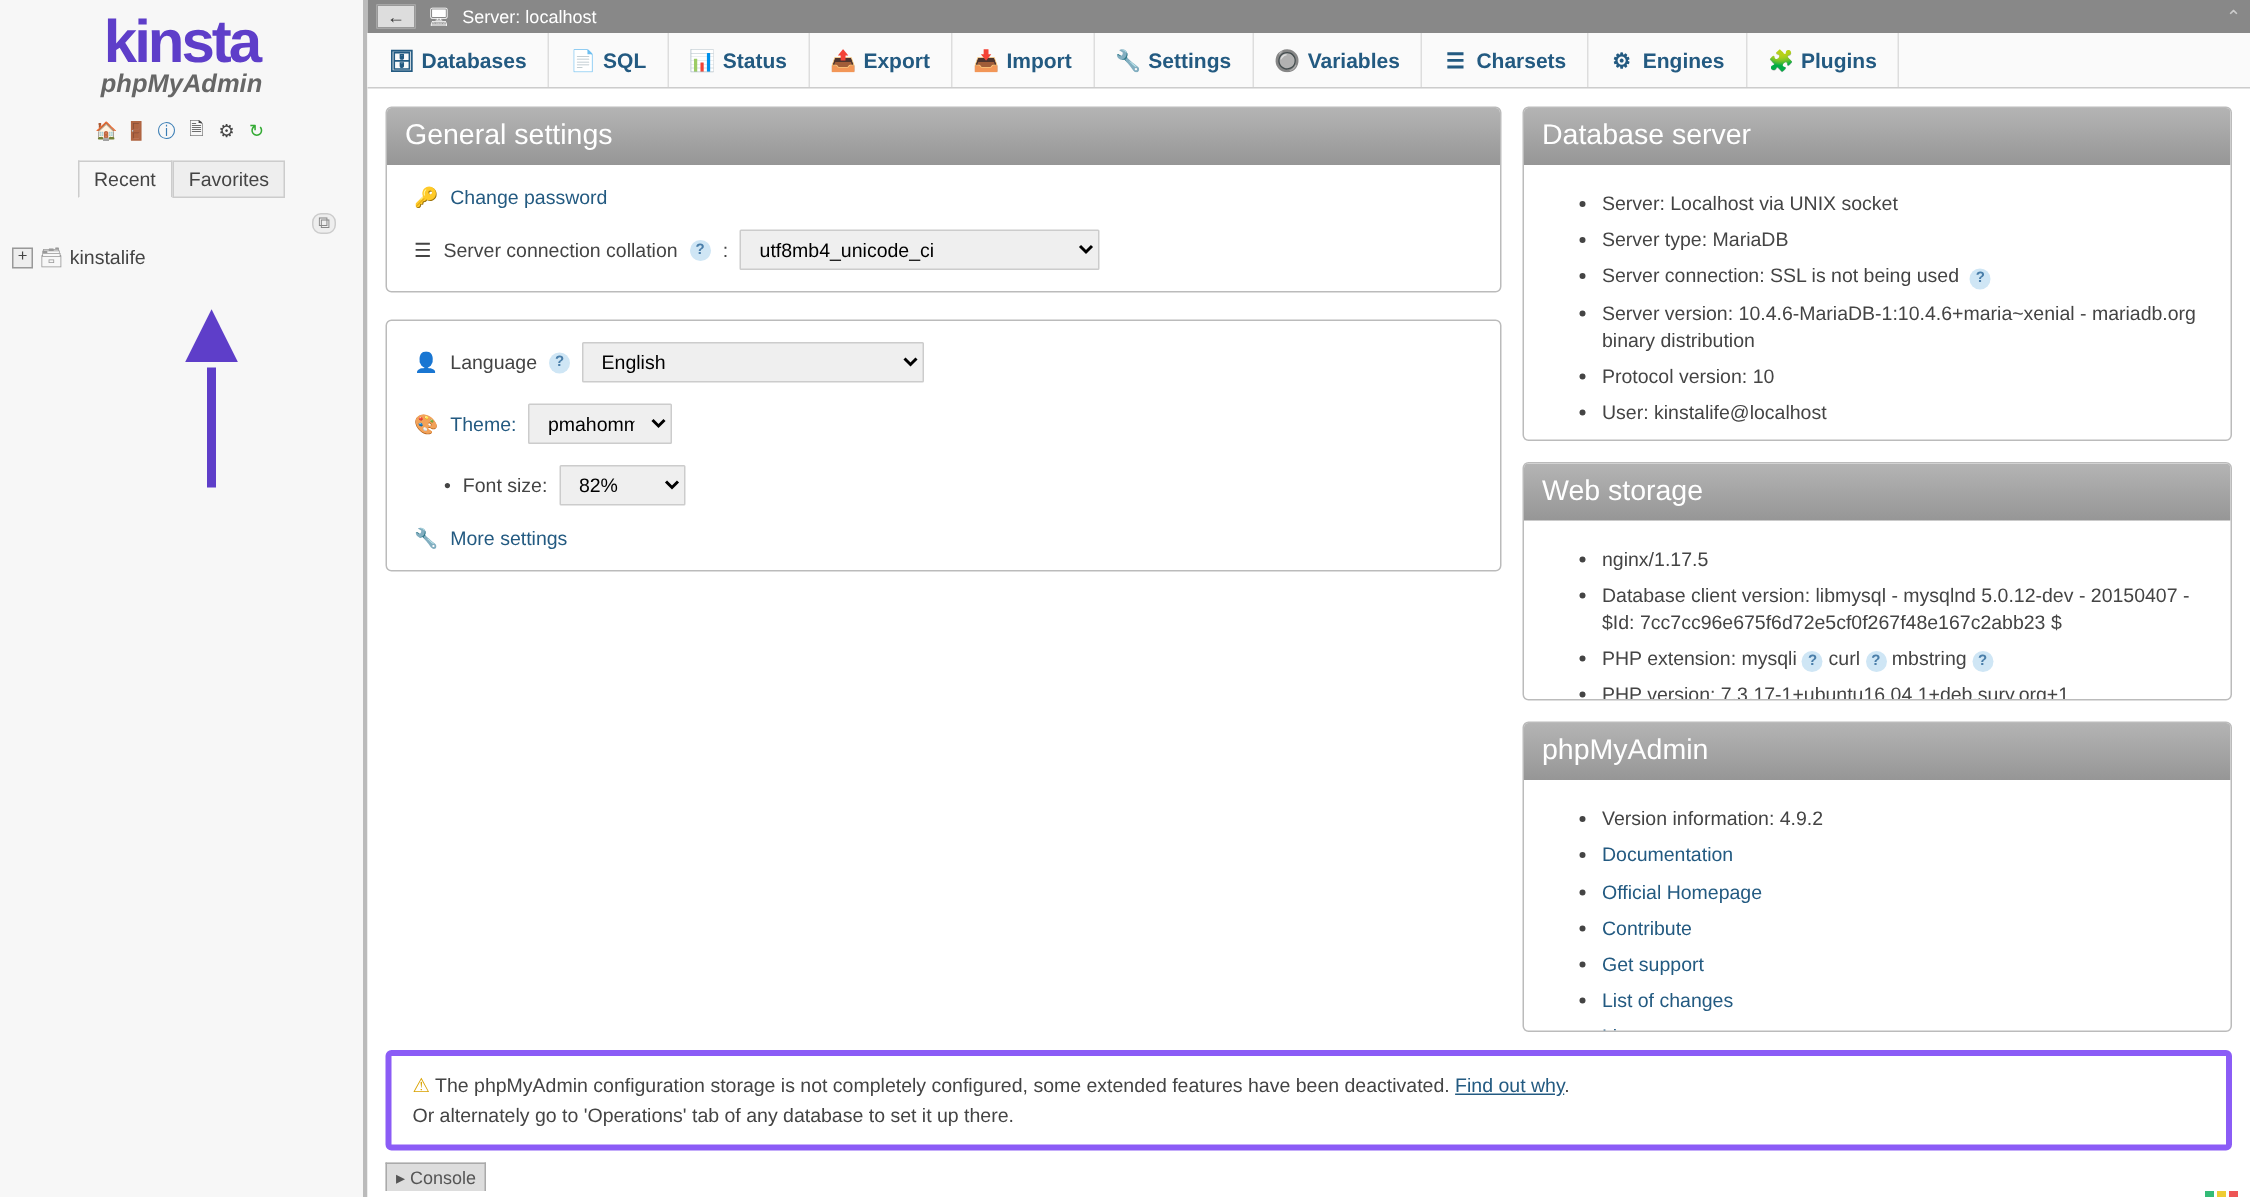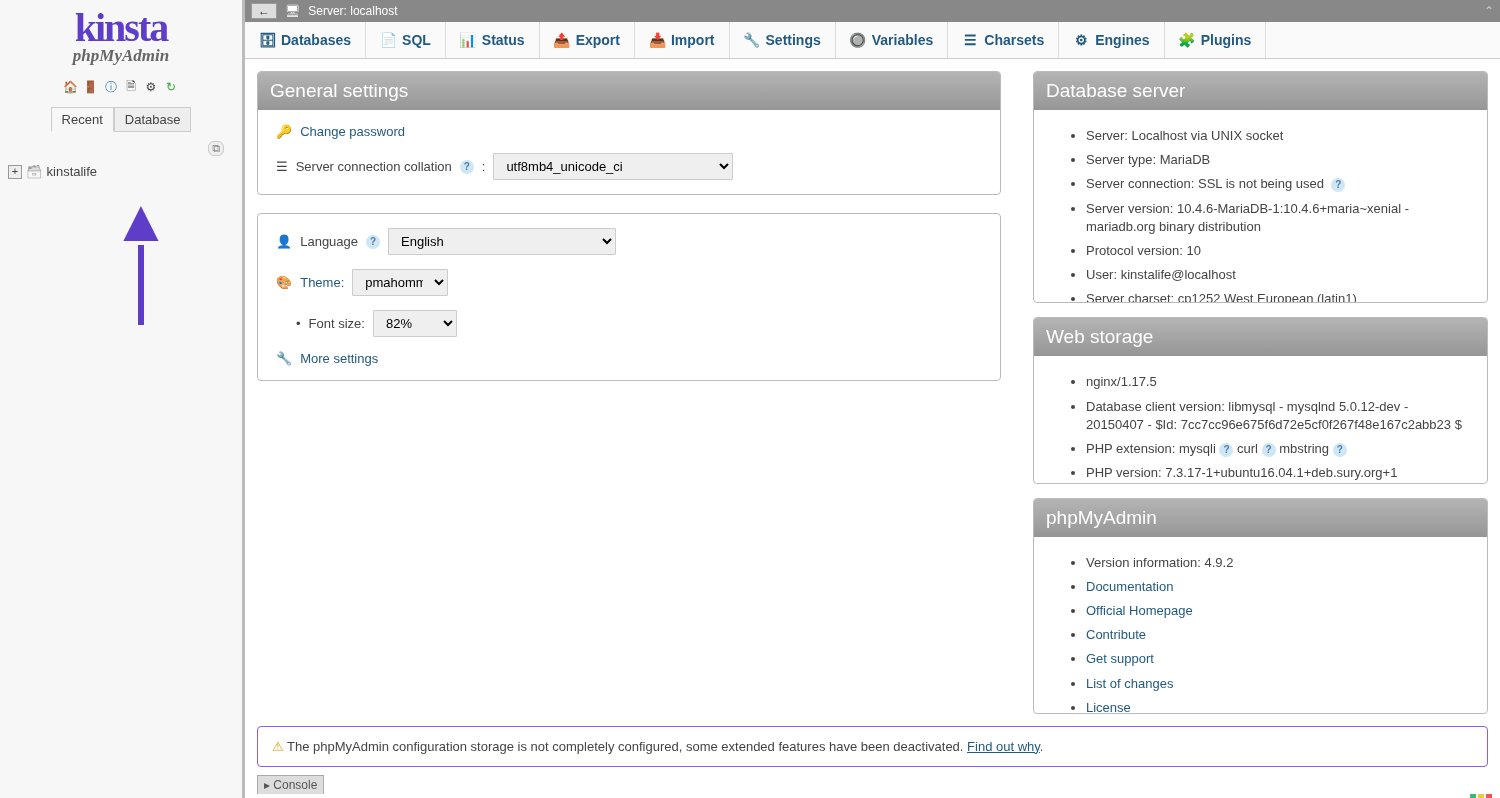--- a/index.html
+++ b/index.html
@@ -1,19 +1,19 @@
 <!DOCTYPE html>
 <html><head>
 <meta charset="utf-8">
 <style>
 * { box-sizing: border-box; margin: 0; padding: 0; }
 body { font-family: sans-serif; font-size: 13px; color: #444; background: #fff; width: 1500px; height: 798px; overflow: hidden; }
 .container { display: flex; height: 100%; }
 .sidebar { width: 245px; background: #f7f7f7; border-right: 3px solid #bbb; display: flex; flex-direction: column; align-items: center; padding-top: 5px; }
-.logo { color: #5E3EC9; font-family: Liberation Serif, serif; text-align: center; padding: 5px 0; }
+.logo { color: #5E3EC9; font-family: Liberation Sans, sans-serif; text-align: center; padding: 5px 0; }
 .logo-main { font-size: 40px; font-weight: 900; letter-spacing: -2px; line-height: 0.9; }
 .logo-sub { font-size: 17px; color: #666; font-style: italic; font-weight: 600; }
 .icon-row { display: flex; gap: 4px; margin: 8px 0; }
 .icon-row span { width: 16px; height: 16px; display: inline-flex; align-items: center; justify-content: center; font-size: 12px; cursor: pointer; }
 .tabs { display: flex; margin: 4px 0; text-align: right; }
 .tab { padding: 4px 10px; border: 1px solid #ccc; background: #eee; cursor: pointer; font-size: 13px; }
 .tab.active { background: #f7f7f7; border-bottom: 1px solid #f7f7f7; }
 .link-band { width: 100%; text-align: right; padding: 4px 18px 0 0; }
 .link-icon { display: inline-block; font-size: 11px; color: #888; background: #eee; border: 1px solid #ccc; border-radius: 6px; padding: 0 3px; }
 .db-tree { width: 100%; padding: 6px 4px; }
@@ -22,39 +22,39 @@
 .arrow-annot { color: #5E3EC9; font-size: 60px; text-align: center; margin-top: 10px; line-height: 0.8; }
 .arrow-stem { width: 6px; height: 80px; background: #5E3EC9; margin: 0 auto; }
 
 .main { flex: 1; display: flex; flex-direction: column; background: #fff; }
 .topbar { background: #888; color: #fff; display: flex; align-items: center; height: 22px; padding: 0 6px; font-size: 12px; gap: 8px; }
 .topbar .back { background: #ddd; color: #333; padding: 0 6px; border: 1px solid #999; cursor: pointer; }
 .topbar .collapse { margin-left: auto; cursor: pointer; color: #ccc; }
 .tab-row { background: #fafafa; display: flex; border-bottom: 1px solid #ccc; padding: 0; }
 .top-tab { display: flex; align-items: center; gap: 6px; padding: 10px 14px; border-right: 1px solid #ddd; cursor: pointer; color: #235a81; font-weight: bold; font-size: 14px; }
 .top-tab .ticon { font-size: 14px; display: inline-block; width: 16px; text-align: center; }
-.content { display: flex; gap: 32px; padding: 12px; flex: 1; overflow: auto; }
+.content { display: flex; gap: 14px; padding: 12px; flex: 1; overflow: auto; }
 .left-col { flex: 0 0 744px; display: flex; flex-direction: column; gap: 18px; }
 .right-col { flex: 1; display: flex; flex-direction: column; gap: 14px; }
 .panel { border: 1px solid #bbb; border-radius: 4px; overflow: hidden; background: #fff; }
 .panel-h { background: linear-gradient(#b4b4b4, #969696); color: #fff; padding: 8px 12px; font-size: 19px; font-weight: 400; }
 .panel-b { padding: 14px 18px; }
 .row { display: flex; align-items: center; gap: 8px; margin-bottom: 14px; }
 .row:last-child { margin-bottom: 0; }
 .link { color: #235a81; cursor: pointer; }
 .link.u { text-decoration: underline; }
 select { padding: 4px 8px; font-size: 13px; border: 1px solid #ccc; border-radius: 1px; }
 select.wide { width: 240px; }
 select.med { width: 228px; }
 select.sm { width: 96px; }
 select.xs { width: 84px; }
 .help { display: inline-flex; width: 14px; height: 14px; border-radius: 50%; background: #cfe6f5; color: #4a7ea9; font-size: 10px; align-items: center; justify-content: center; font-weight: bold; }
 ul.info { list-style: disc; padding-left: 34px; }
 ul.info li { padding: 3px 0; line-height: 1.4; }
-.footer-note { margin: 0 12px 8px 12px; border: 1px solid #8b5cf6; border-radius: 4px; padding: 10px 14px; background: #fff; line-height: 1.5; }
+.footer-note { margin: 0 12px 8px 12px; border: 4px solid #8b5cf6; border-radius: 4px; padding: 10px 14px; background: #fff; line-height: 1.5; }
 .warn-ico { color: #d9a200; }
 .console-bar { background: #ddd; border-top: 1px solid #999; padding: 2px 6px; font-size: 12px; display: inline-block; margin-left: 12px; color: #555; border: 1px solid #aaa; border-bottom: none; }
 .console-bar::before { content: "▸ "; }
 .bottom-stripe { display:flex; justify-content:flex-end; padding-right:8px; }
 .bottom-stripe span { width:6px; height:4px; margin-left:2px; }
 .micon { font-size: 13px; }
 .mid-indent { padding-left: 20px; }
 </style>
 </head>
 <body>
@@ -68,21 +68,21 @@
     <div class="icon-row">
       <span>🏠</span>
       <span>🚪</span>
       <span style="color:#3b7eb5">ⓘ</span>
       <span>🗎</span>
       <span>⚙</span>
       <span style="color:#3a3">↻</span>
     </div>
     <div class="tabs">
       <div class="tab active">Recent</div>
-      <div class="tab">Database</div>
+      <div class="tab">Favorites</div>
     </div>
     <div class="link-band">
       <span class="link-icon">⧉</span>
     </div>
     <div class="db-tree">
       <div class="db-item">
         <span class="exp">+</span>
         <span style="color:#999">🗃</span>
         <span>kinstalife</span>
       </div>
@@ -231,20 +231,21 @@
             </ul>
           </div>
         </div>
       </div>
     </div>
 
     <div class="footer-note">
       <span class="warn-ico">⚠</span>
       <span>The phpMyAdmin configuration storage is not completely configured, some extended features have been deactivated. </span>
       <span class="link u">Find out why</span><span>.</span><br>
+      <span>Or alternately go to 'Operations' tab of any database to set it up there.</span>
     </div>
     <div>
       <span class="console-bar">Console</span>
     </div>
     <div class="bottom-stripe">
       <span style="background:#3b7"></span>
         <span style="background:#ec3"></span>
         <span style="background:#e55"></span>
     </div>
   </div>

